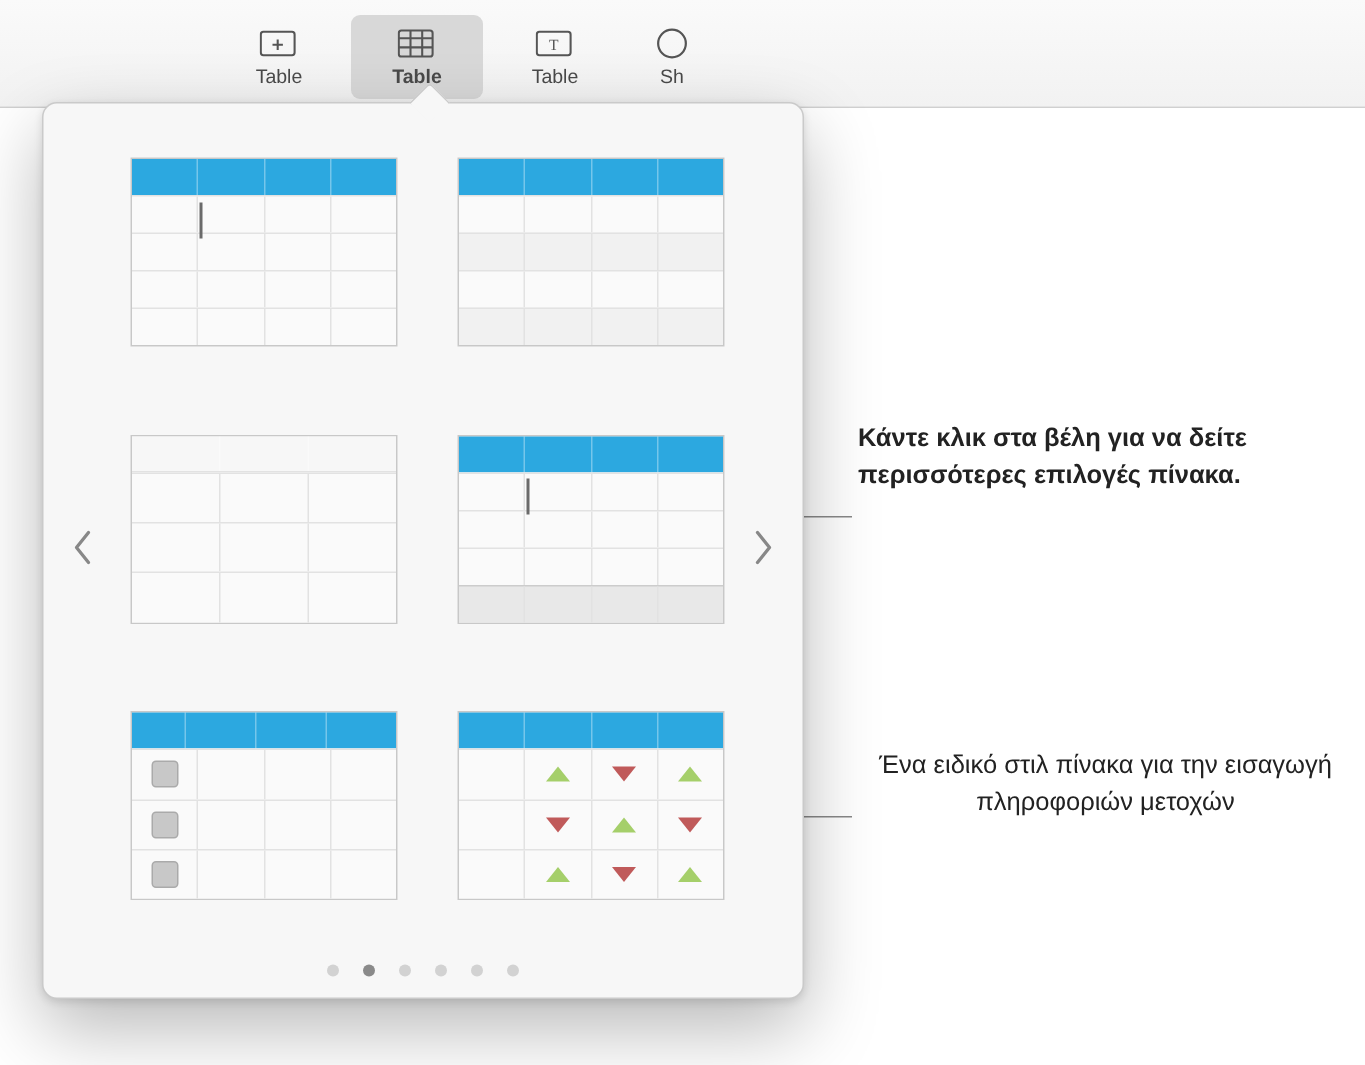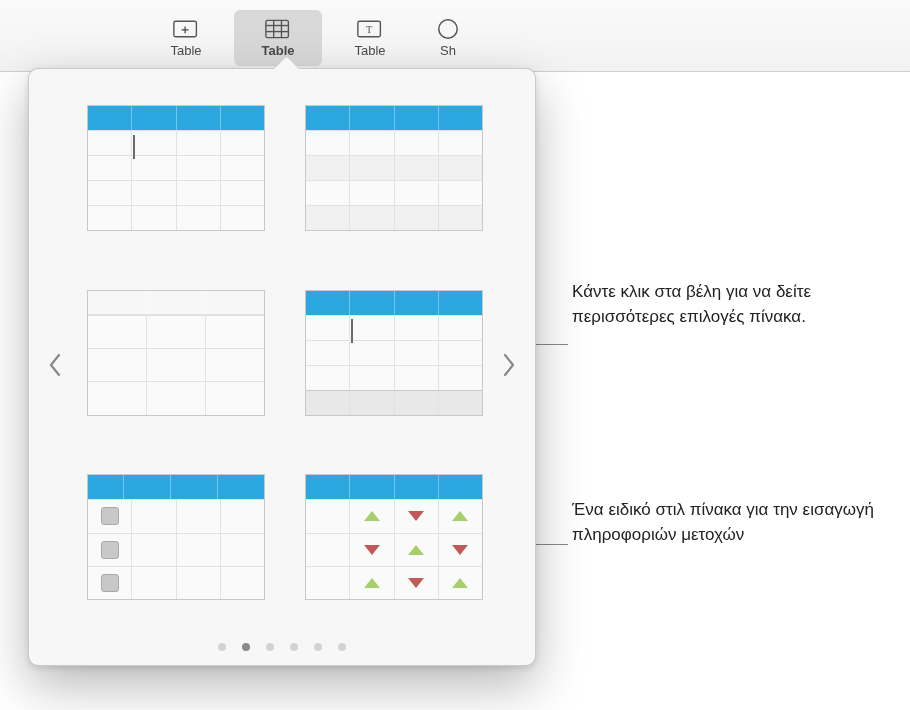--- a/index.html
+++ b/index.html
@@ -188,22 +188,22 @@
       cursor: pointer;
     }
     .dot.active { background: #8a8a8a; }
     
     .callout {
       position: absolute;
       font-size: 17px;
       line-height: 1.45;
       color: #222;
     }
-    .callout-1 { left: 572px; top: 280px; width: 310px; }
-    .callout-2 { left: 572px; top: 498px; width: 330px; }
+    .callout-1 { left: 572px; top: 280px; width: 310px; font-weight: bold; }
+    .callout-2 { left: 572px; top: 498px; width: 330px; text-align: center; }
     
     .callout-line {
       position: absolute;
       background: #888;
       height: 1px;
     }
     .line-1 { left: 524px; top: 344px; width: 44px; }
     .line-2 { left: 452px; top: 544px; width: 116px; }
     
     .cursor-mark {

